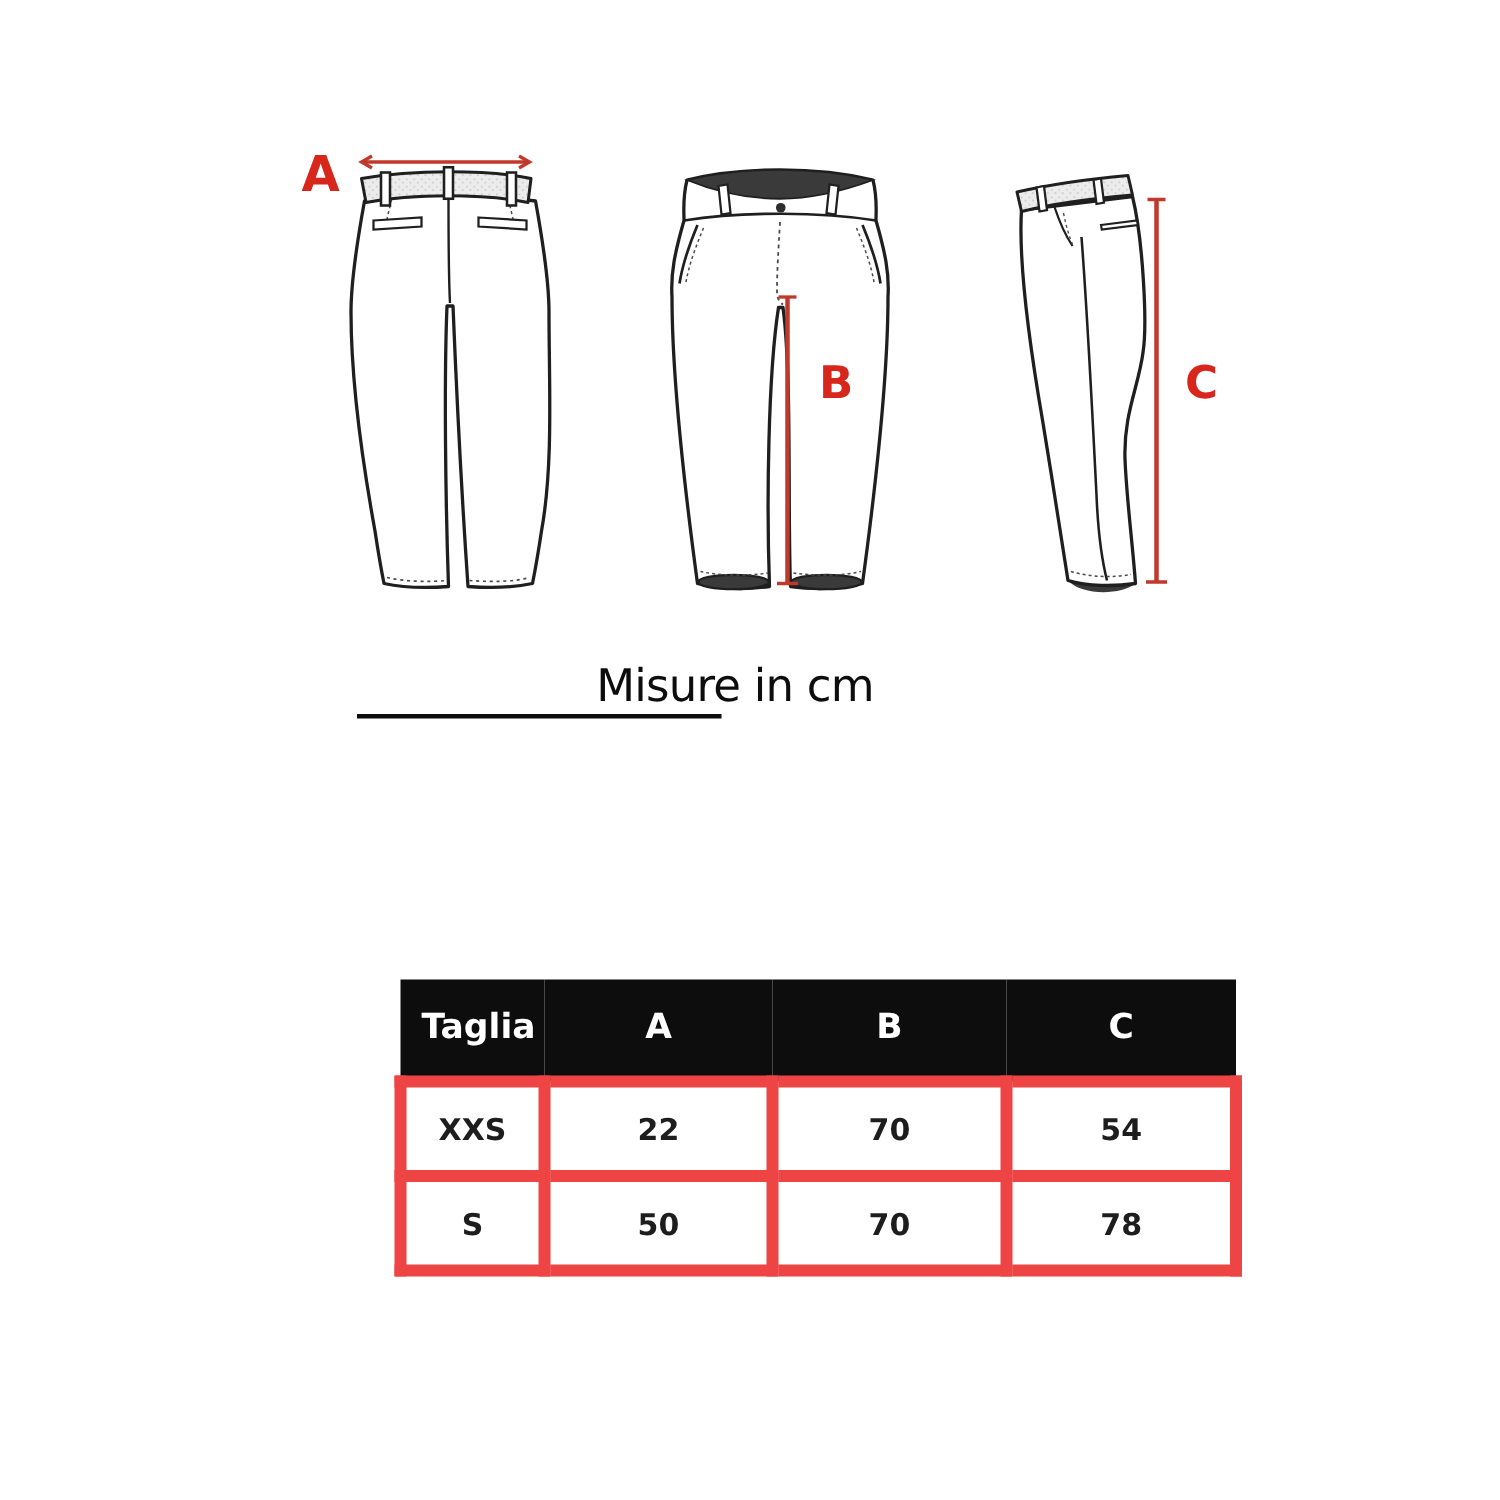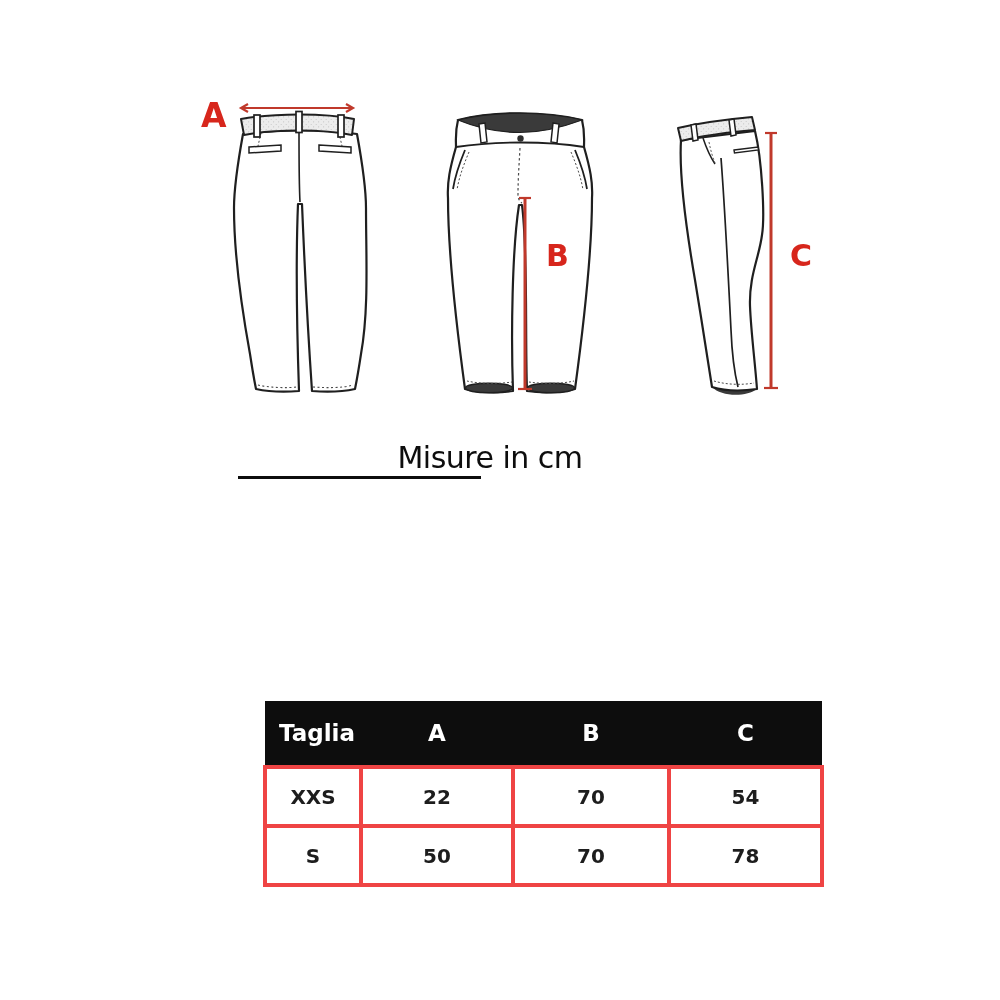--- a/index.html
+++ b/index.html
@@ -41,21 +41,20 @@
     width: 243px; height: 3px;
     background: #0d0d0d;
   }
 
   
   .size-table-wrap { position: absolute; left: 263px; top: 653px; }
   table.size-table {
     border-collapse: collapse;
     table-layout: fixed;
     width: 557px;
-    margin-top: 48px;
   }
   table.size-table th {
     background: #0d0d0d;
     color: #ffffff;
     height: 64px;
     font-size: 23px;
     font-weight: bold;
     text-align: center;
     border: none;
     padding: 0;
@@ -64,21 +63,21 @@
     text-align: left;
     padding-left: 14px;
   }
   table.size-table td {
     background: #ffffff;
     color: #1d1d1d;
     height: 55px;
     font-size: 20px;
     font-weight: bold;
     text-align: center;
-    border: 4px solid #ef4444;
+    border: 8px solid #ef4444;
     padding: 0;
   }
   svg { display: block; }
 </style>
 </head>
 <body>
 
 <div class="canvas">
 
   <svg class="abs" style="left:225px; top:98px;" width="150" height="312" viewBox="0 0 150 312">

